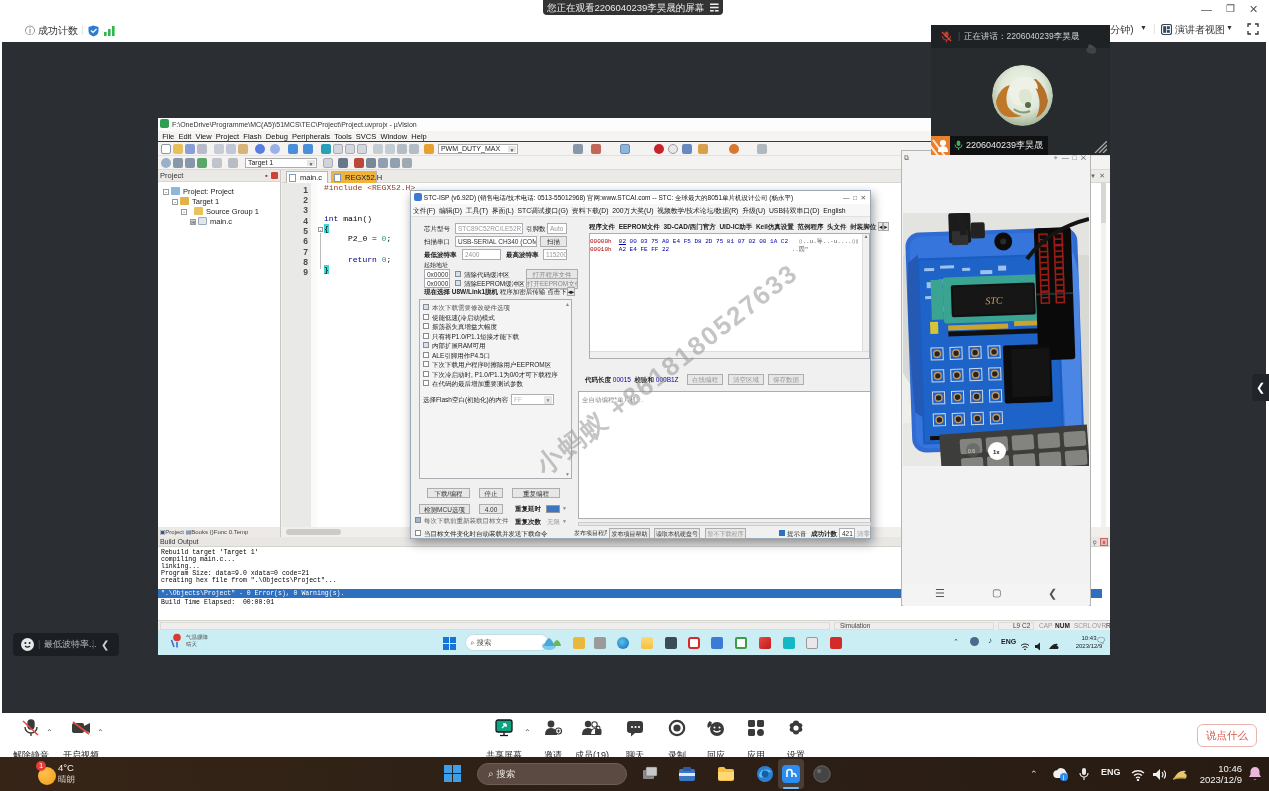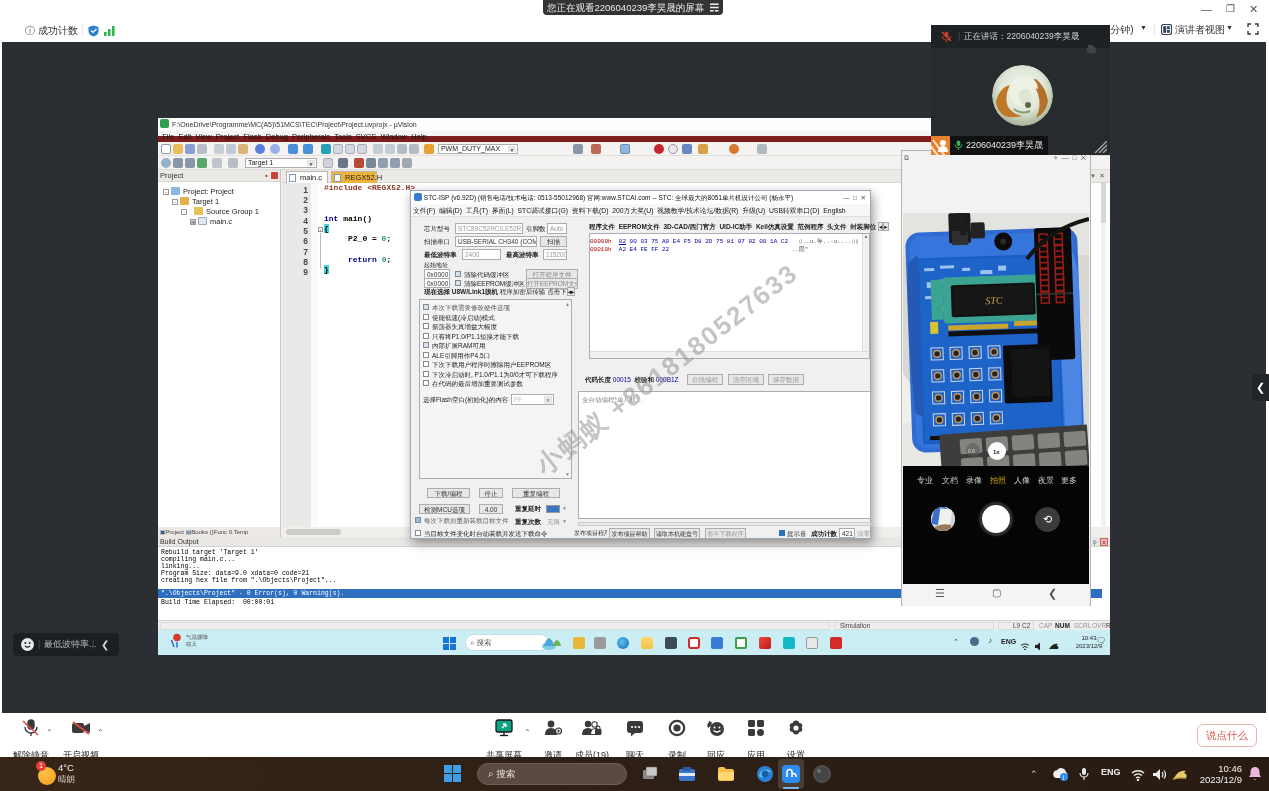--- a/index.html
+++ b/index.html
@@ -13,39 +13,39 @@
   #hdr2l { position:absolute; left:0; top:23px; width:300px; height:16px; color:#333; font-size:10px; }
   #hdr2r { position:absolute; left:1107px; top:20px; width:160px; height:20px; color:#333; font-size:10px; }
 
   
   #main { position:absolute; left:2px; top:42px; width:1264px; height:671px; background:#2b2f33; }
 
   
   #screen { position:absolute; left:158px; top:118px; width:952px; height:537px; background:#f0efed; overflow:hidden; font-family:"Liberation Sans", sans-serif; }
 
   #ktitle { position:absolute; left:0; top:0; width:952px; height:13px; background:#fdfdfd; font-size:7px; color:#333; line-height:13px; }
-  #kmenu { position:absolute; left:0; top:13px; width:952px; height:11px; background:#f5f4f2; font-size:8px; color:#111; line-height:11px; border-bottom:6px solid #7f1d1d; }
+  #kmenu { position:absolute; left:0; top:13px; width:952px; height:11px; background:#f5f4f2; font-size:8px; color:#111; line-height:11px; border-bottom:1px solid #7f1d1d; }
   #ktool1 { position:absolute; left:0; top:24px; width:952px; height:14px; background:#f4f3f1; border-bottom:1px solid #e3e1de; }
   #ktool2 { position:absolute; left:0; top:38px; width:952px; height:14px; background:#f4f3f1; border-bottom:1px solid #dcdad6; }
   .ti { position:absolute; top:2px; width:10px; height:10px; border-radius:2px; }
   .combo { position:absolute; background:#fff; border:1px solid #adadad; font-size:7px; color:#222; }
   .combo .ar { position:absolute; right:1px; top:1px; bottom:1px; width:8px; background:#e6e6e6; color:#555; font-size:5px; line-height:9px; text-align:center; }
 
   #kproj { position:absolute; left:0; top:52px; width:123px; height:357px; background:#fff; border-right:1px solid #c9c7c3; }
   #kprojhdr { position:absolute; left:0; top:0; width:122px; height:12px; background:#ebe9e6; font-size:7.5px; color:#333; line-height:12px; border-bottom:1px solid #d8d6d2; }
   .tree { position:absolute; font-size:7.5px; color:#222; height:10px; line-height:10px; }
   .tico { display:inline-block; width:9px; height:8px; border-radius:1px; vertical-align:-1px; margin-right:3px; }
 
   #kedit { position:absolute; left:124px; top:52px; width:828px; height:357px; background:#fff; }
   #ktabs { position:absolute; left:0; top:0; width:828px; height:13px; background:#eceae7; border-bottom:1px solid #d8d6d2; }
   .ktab { position:absolute; top:1px; height:12px; font-size:7.5px; line-height:12px; color:#222; padding:0 4px 0 13px; border:1px solid #b9b6b1; border-bottom:none; background:#fdfdfd; }
   .ktab .di { position:absolute; left:2px; top:2px; width:7px; height:8px; background:#fff; border:1px solid #7d9bc0; }
   #gutter { position:absolute; left:0; top:13px; width:35px; height:344px; background:#e9e9e7; border-right:6px solid #fafaf8; }
   .ln { position:absolute; right:3px; width:20px; text-align:right; font-family:"Liberation Sans", sans-serif; font-size:8.5px; font-weight:bold; color:#4a4a4a; }
-  #code { position:absolute; left:42px; top:13px; font-family:"Liberation Mono", monospace; font-size:8px; font-weight:bold; line-height:10.3px; color:#000; white-space:pre; }
+  #code { position:absolute; left:42px; top:13px; font-family:"Liberation Mono", monospace; font-size:8px; font-weight:normal; line-height:10.3px; color:#000; white-space:pre; }
   .kw { color:#00007f; }
   .inc { color:#8b3a2a; }
   .num { color:#2a8f8f; }
   .brace { background:#45d5d5; }
 
   #panelTabs { position:absolute; left:0; top:409px; width:123px; height:10px; background:#ece9e6; font-size:6px; color:#444; line-height:10px; border-right:1px solid #c9c7c3; }
   #hscroll { position:absolute; left:124px; top:409px; width:828px; height:10px; background:#f1efec; }
   #hthumb { position:absolute; left:4px; top:2px; width:55px; height:6px; background:#cdcbc7; border-radius:3px; }
 
   #bout { position:absolute; left:0; top:419px; width:952px; height:83px; background:#fff; }
@@ -611,37 +611,20 @@
               <rect x="162" y="241" width="22" height="15" rx="2"></rect>
           </g>
         </g>
 
         <circle cx="70" cy="237" r="7" fill="rgba(90,90,90,.55)"></circle>
         <text x="65" y="240" font-family="Liberation Sans" font-size="5" fill="#ddd">0.6</text>
         <circle cx="94" cy="238" r="9" fill="#fff"></circle>
         <text x="90" y="241" font-family="Liberation Sans" font-size="6" font-weight="bold" fill="#222">1x</text>
       </svg>
     </div>
-    <div id="pblack">
-      <span class="modetx" style="left:14px;">专业</span>
-      <span class="modetx" style="left:39px;">文档</span>
-      <span class="modetx" style="left:63px;">录像</span>
-      <span class="modetx" style="left:87px; color:#d9a21b;">拍照</span>
-      <span class="modetx" style="left:111px;">人像</span>
-      <span class="modetx" style="left:135px;">夜景</span>
-      <span class="modetx" style="left:158px;">更多</span>
-      <div id="thumbc"><svg width="24" height="24" viewBox="0 0 24 24">
-            <rect width="24" height="24" fill="#cfd4da"></rect>
-            <rect x="2" y="-2" width="12" height="20" fill="#3a6fd0" transform="rotate(12 8 8)"></rect>
-            <rect x="8" y="2" width="12" height="18" fill="#f0f0ee" transform="rotate(8 14 11)"></rect>
-            <path d="M4 20 q6 -4 16 -2 l0 8 -16 0 z" fill="#9a7a5a"></path>
-          </svg></div>
-      <div id="shutter"></div>
-      <div id="switchc">⟲</div>
-    </div>
     <div id="pnav">
       <span style="position:absolute;left:32px;top:3px;font-size:11px;">☰</span>
       <span style="position:absolute;left:89px;top:3px;font-size:10px;">▢</span>
       <span style="position:absolute;left:145px;top:3px;font-size:11px;">❮</span>
     </div>
   </div>
 </div>
 
 <div id="tile">
   <div id="tilebar">

